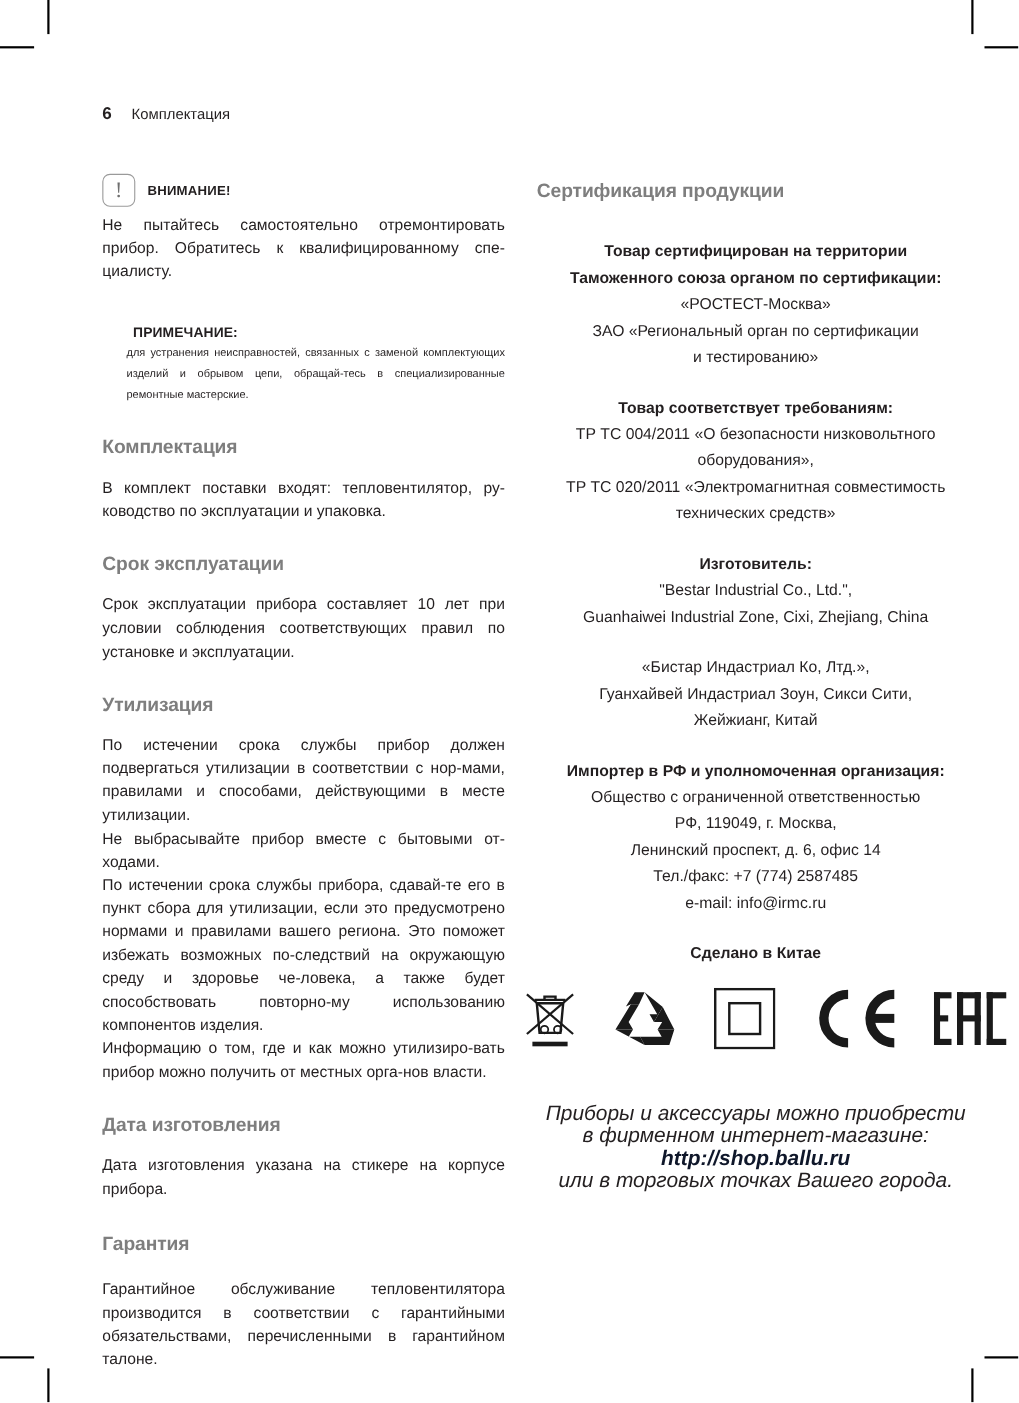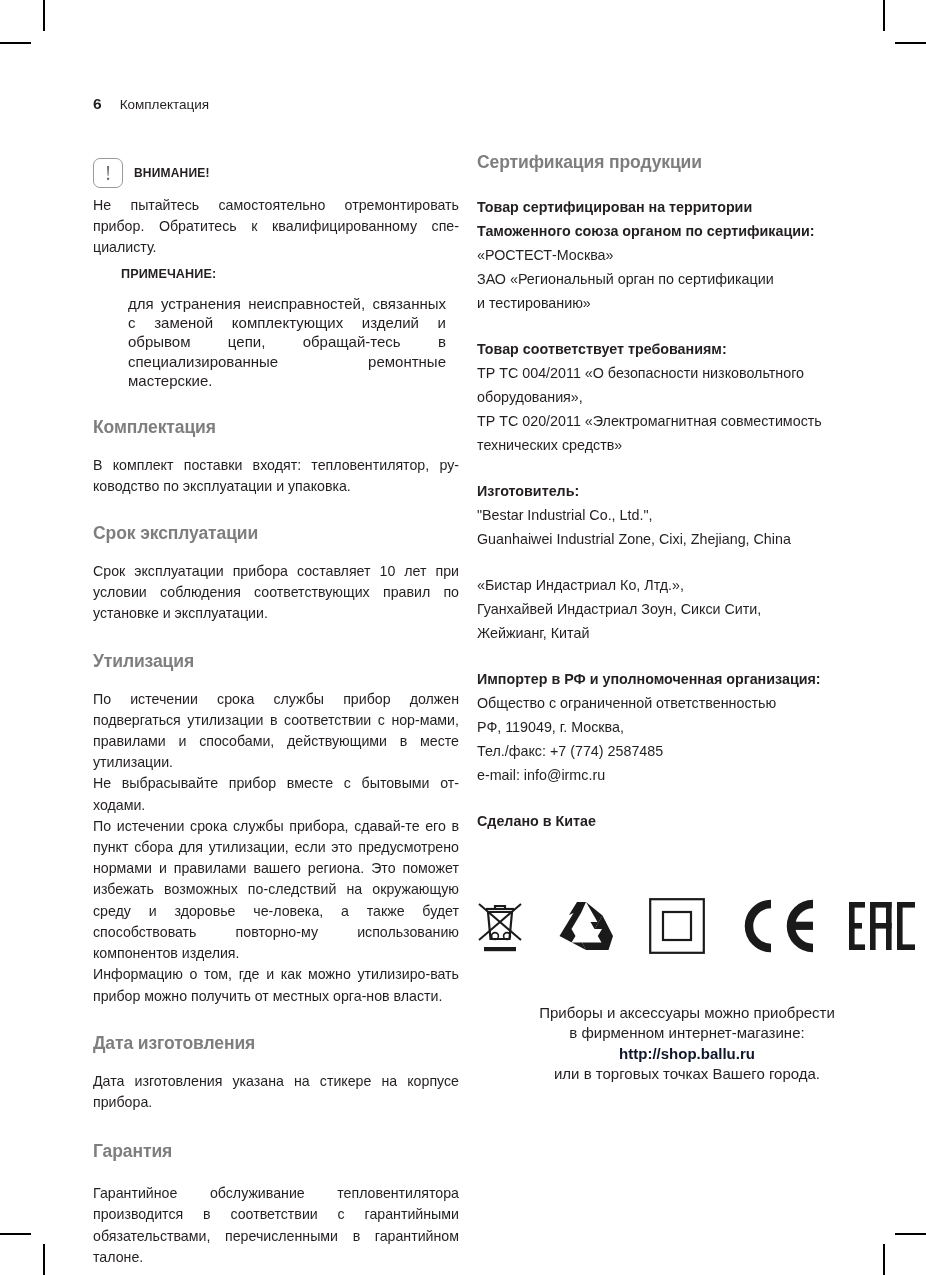--- a/index.html
+++ b/index.html
@@ -60,21 +60,21 @@
   }
   .col-right {
     position: absolute;
     left: 477px;
     top: 152px;
     width: 420px;
   }
 
   
   h2.sec {
-    margin: 0;
+    margin: 11px;
     font-size: 17.5px;
     font-weight: bold;
     color: #7e7e7e;
     letter-spacing: -0.1px;
   }
   .col-left h2.sec { margin: 26px 0 17px 0; }
 
   p.body {
     margin: 0 0 0 0;
     font-size: 14.2px;
@@ -83,21 +83,21 @@
     text-align: justify;
     hyphens: manual;
   }
   p.body + p.body { margin-top: 0; }
 
   p.rt {
     margin: 0;
     font-size: 14.3px;
     line-height: 24px;
     color: #231f20;
-    text-align: left;
+    text-align: center;
   }
   p.rt.bold { font-weight: bold; }
   .gap-m { height: 22px; }
 
   
   .attention-head {
     display: flex;
     align-items: center;
     gap: 11px;
     margin-bottom: 7px;
@@ -125,28 +125,28 @@
     font-weight: bold;
     color: #231f20;
     letter-spacing: 0.2px;
     text-align: center;
   }
 
   .note-label {
     font-size: 12.6px;
     font-weight: bold;
     color: #231f20;
-    margin: 8px 0 3px 0;
+    margin: 36px 0 3px 0;
     letter-spacing: 0.1px;
     padding-left: 28px;
   }
   p.note {
-    margin: 13px;
+    margin: 0;
     padding-left: 22px;
-    font-size: 15px;
+    font-size: 10px;
     line-height: 19.4px;
     text-align: justify;
     color: #231f20;
   }
 
   
   .symbols {
     position: absolute;
     left: 477px;
     top: 898px;
@@ -160,23 +160,24 @@
   
   .footer {
     position: absolute;
     left: 477px;
     top: 1003px;
     width: 420px;
     text-align: center;
   }
   .footer p {
     margin: 0;
-    font-size: 15px;
+    font-size: 19px;
     line-height: 19.8px;
     color: #231f20;
+    font-style: italic;
   }
   .footer p.url {
     font-weight: bold;
     color: #0f172a;
     line-height: 21px;
   }
 </style>
 </head>
 <body>
 
@@ -262,20 +263,21 @@
 
     <p class="rt">«Бистар Индастриал Ко, Лтд.»,</p>
     <p class="rt">Гуанхайвей Индастриал Зоун, Сикси Сити,</p>
     <p class="rt">Жейжианг, Китай</p>
 
     <div class="gap-m"></div>
 
     <p class="rt bold">Импортер в РФ и уполномоченная организация:</p>
     <p class="rt">Общество с ограниченной ответственностью</p>
     <p class="rt">РФ, 119049, г. Москва,</p>
+    <p class="rt">Ленинский проспект, д. 6, офис 14</p>
     <p class="rt">Тел./факс: +7 (774) 2587485</p>
     <p class="rt">e-mail: info@irmc.ru</p>
 
     <div class="gap-m"></div>
 
     <p class="rt bold">Сделано в Китае</p>
   </div>
 
   <div class="symbols">
 

